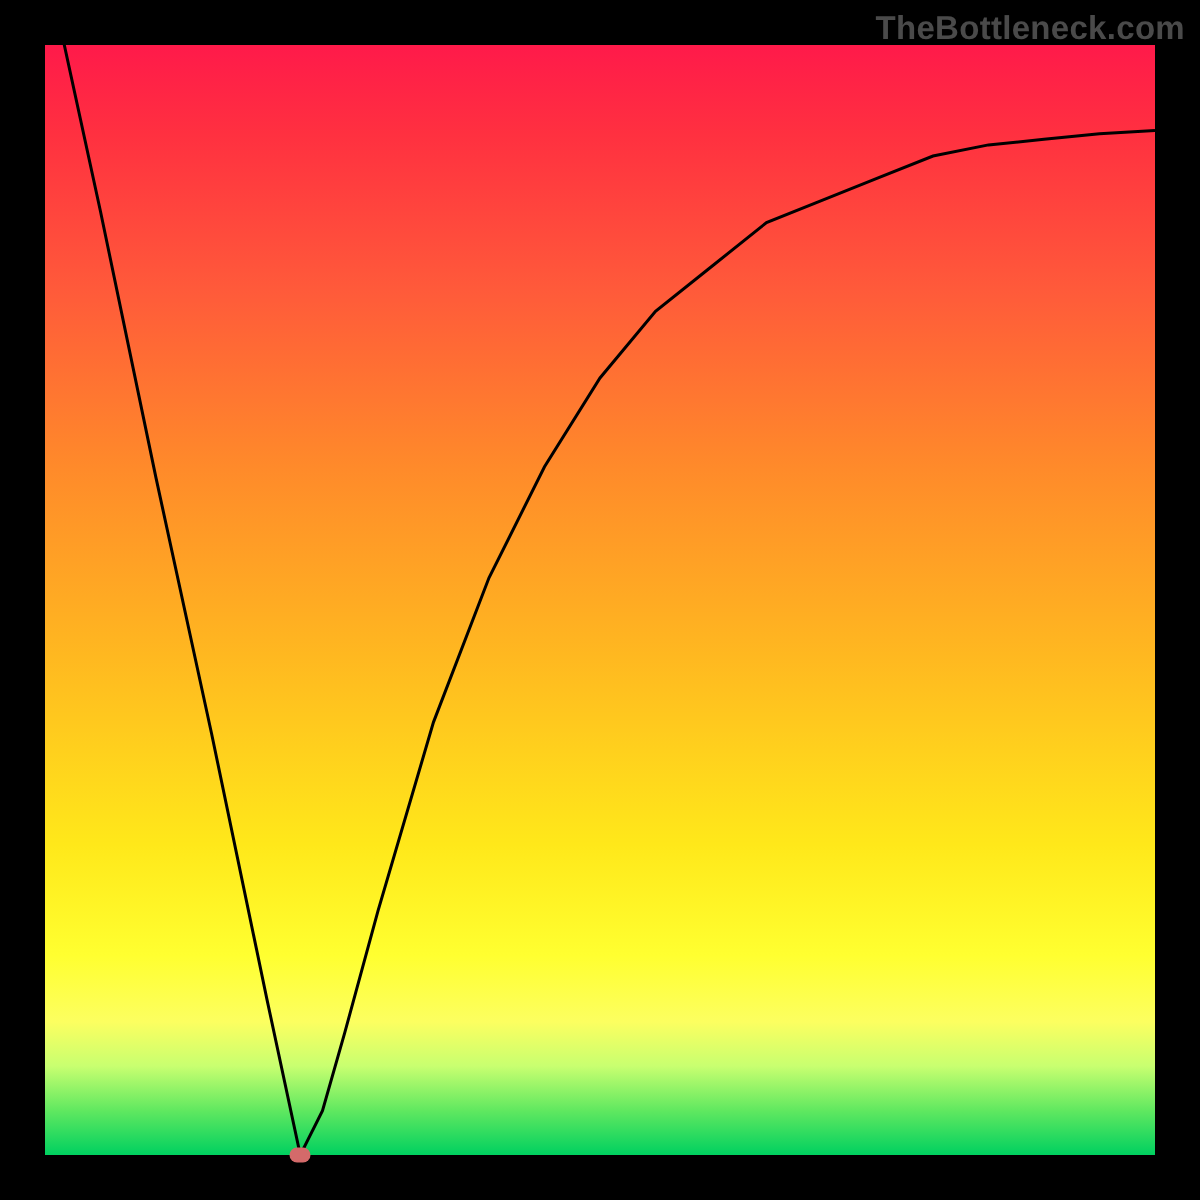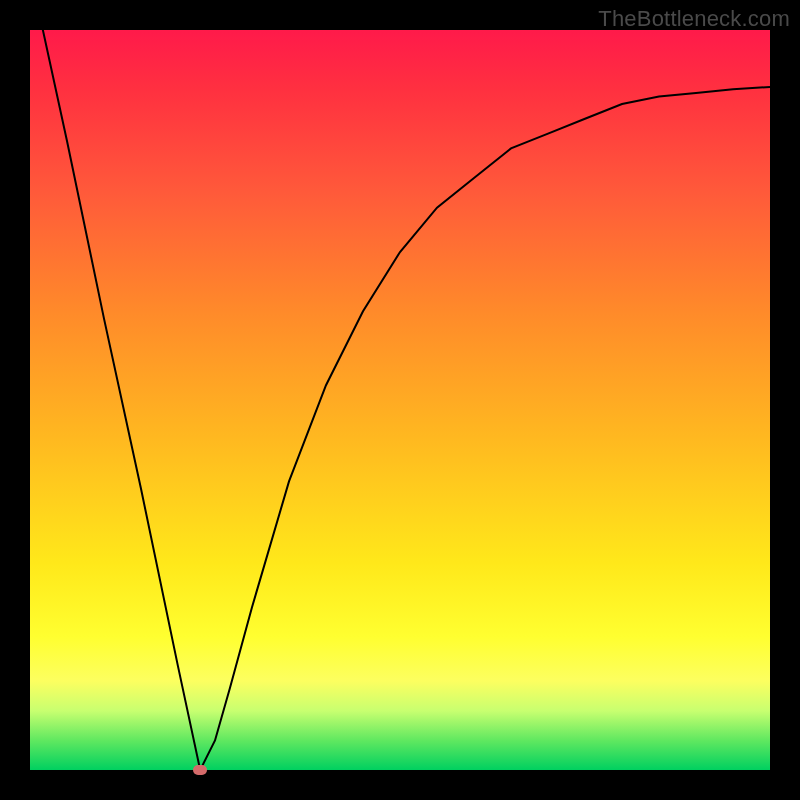--- a/index.html
+++ b/index.html
@@ -30,21 +30,21 @@
       #60e860 96%,
       #00d060 100%
     );
   }
   .watermark {
     position: absolute;
     top: 6px;
     right: 10px;
     color: #4a4a4a;
     font-size: 22px;
-    font-weight: 400;
+    font-weight: 700;
     letter-spacing: 0.2px;
     pointer-events: none;
   }
   .curve {
     position: absolute;
     left: 0;
     top: 0;
     width: 740px;
     height: 740px;
     pointer-events: none;

